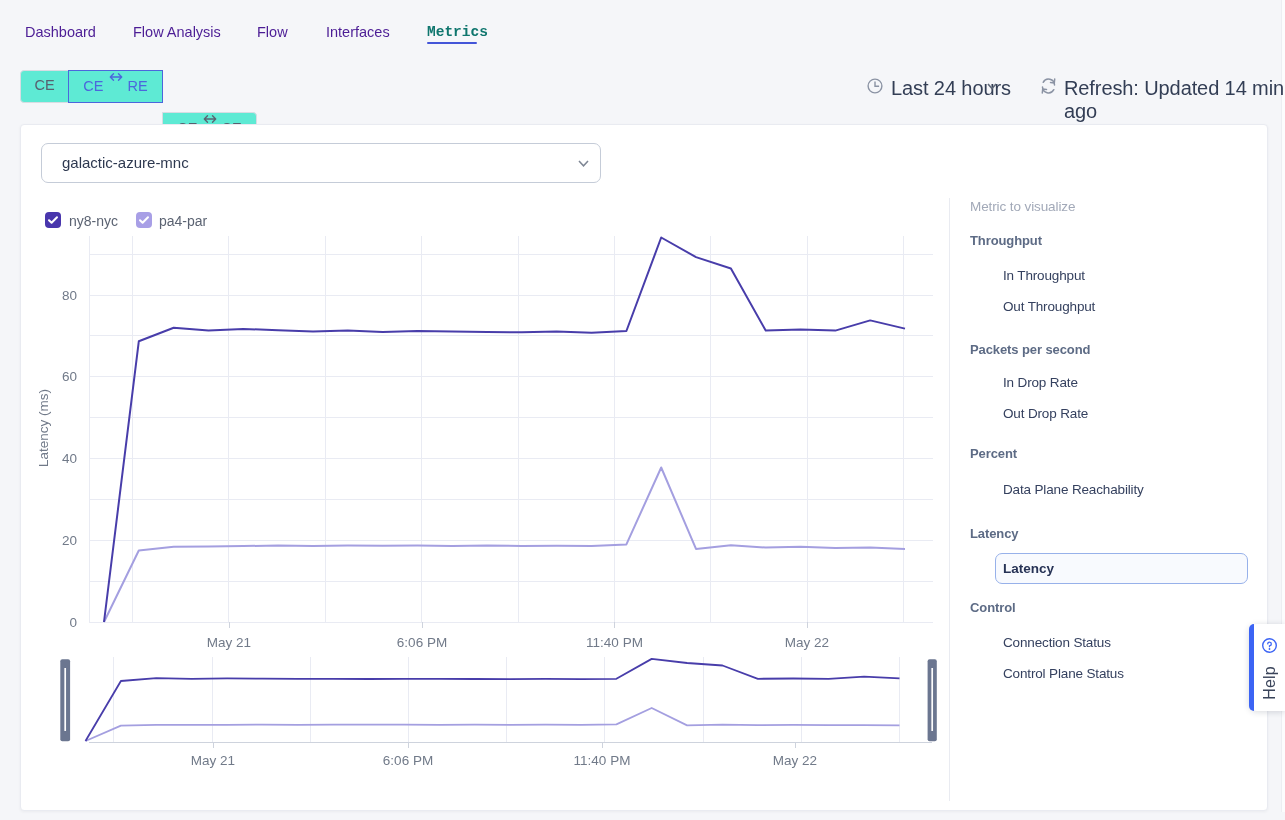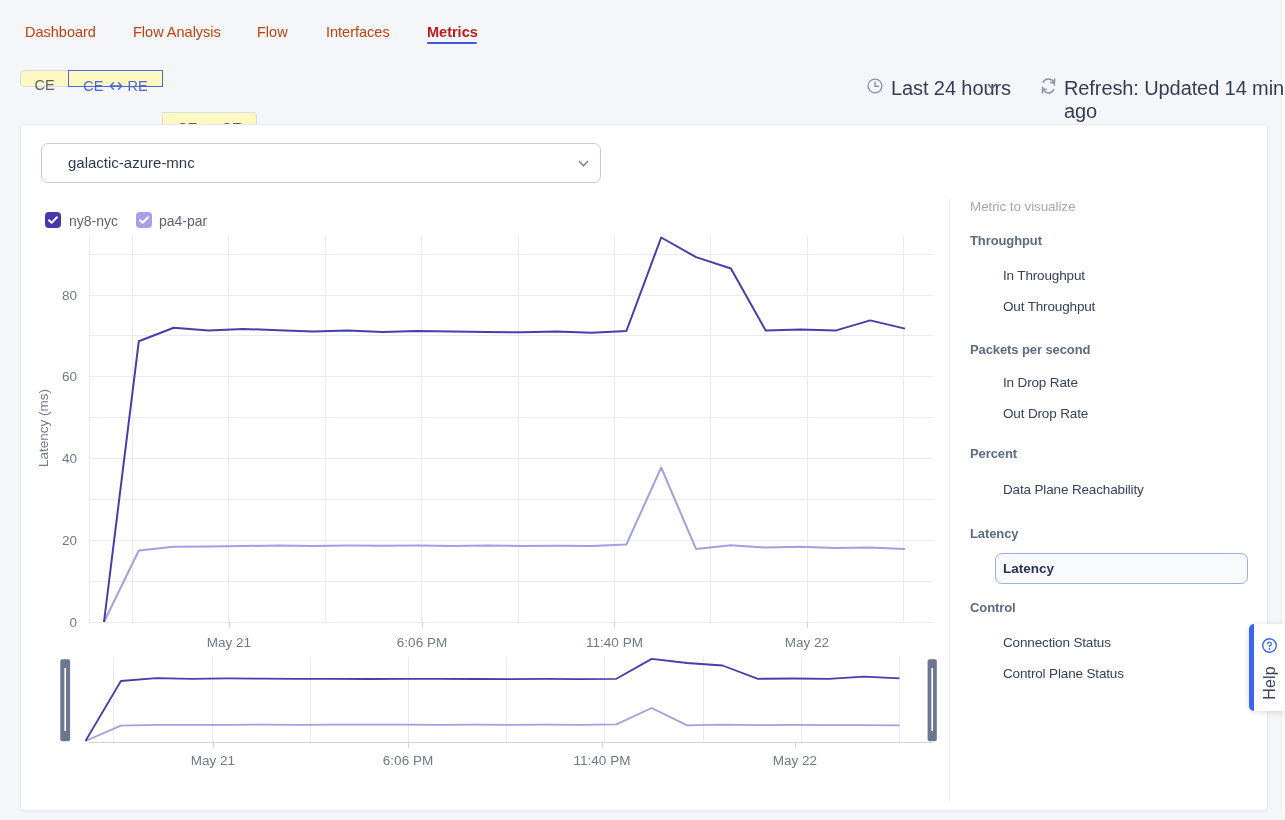--- a/index.html
+++ b/index.html
@@ -1,30 +1,30 @@
 <!DOCTYPE html>
 <html><head>
 <meta charset="utf-8">
 <style>
 * { margin:0; padding:0; box-sizing:border-box; }
 html,body { width:1285px; height:820px; overflow:hidden; background:#f5f6f9;
   font-family:"Liberation Sans", sans-serif; -webkit-font-smoothing:antialiased; }
 .abs { position:absolute; }
-.navitem { position:absolute; top:24px; font-size:14.5px; color:#c2410c; }
-.navactive { color:#b91c1c; font-weight:bold; }
+.navitem { position:absolute; top:24px; font-size:14.5px; color:#4c1d95; }
+.navactive { color:#0f766e; font-weight:bold;font-family:Liberation Mono, monospace; }
 .navline { position:absolute; top:42px; height:2.4px; background:#4355d8; border-radius:2px; }
-.btn { position:absolute; top:70px; height:17px; background:#fef9c3; border:1px solid #d8dce3;
+.btn { position:absolute; top:70px; height:33px; background:#5eead4; border:1px solid #d8dce3;
   font-size:14.5px; color:#58606f; text-align:center; line-height:29px; }
-.btninner { display:inline-flex; align-items:center; gap:5px; vertical-align:middle; }
+.btninner { display:inline-flex; gap:5px; vertical-align:middle; }
 .btnsel { border:1.5px solid #4c66dc; color:#4c66dc; z-index:2; line-height:28px; }
 .topright { position:absolute; top:77px; font-size:20px; letter-spacing:-0.1px; color:#333e55; }
 .card { position:absolute; left:20px; top:124px; width:1248px; height:687px; background:#ffffff;
   border:1px solid #e9ebf1; border-radius:4px; box-shadow:0 1px 3px rgba(35,43,66,0.05); }
 .select { position:absolute; left:20px; top:18px; width:560px; height:40px; border:1px solid #c5ccd8;
-  border-radius:7px; font-size:15px; color:#2e3950; line-height:38px; padding-left:26px; background:#fff; }
+  border-radius:7px; font-size:15px; color:#2e3950; line-height:38px; padding-left:20px; background:#fff; }
 .cb { position:absolute; width:16px; height:16px; border-radius:4px; top:87px; }
 .cb svg { position:absolute; left:2px; top:2px; }
 .cblbl { position:absolute; font-size:14px; color:#5b6372; top:88px; }
 .chartsvg { position:absolute; left:-1px; top:-1px; }
 .divider { position:absolute; left:928px; top:73px; width:1px; height:603px; background:#e9ebf1; }
 .smuted { position:absolute; left:949px; top:74px; font-size:13.5px; letter-spacing:-0.1px; color:#a2a9b8; }
 .shdr { position:absolute; left:949px; font-size:13px; font-weight:bold; letter-spacing:-0.1px; color:#5d6b85; }
 .sitm { position:absolute; left:982px; font-size:13.5px; letter-spacing:-0.15px; color:#35415f; }
 .latbox { position:absolute; left:974px; top:428px; width:253px; height:31px; border:1px solid #97b1ea;
   border-radius:7px; background:#f8fafe; font-size:13.5px; font-weight:bold; color:#273356;

